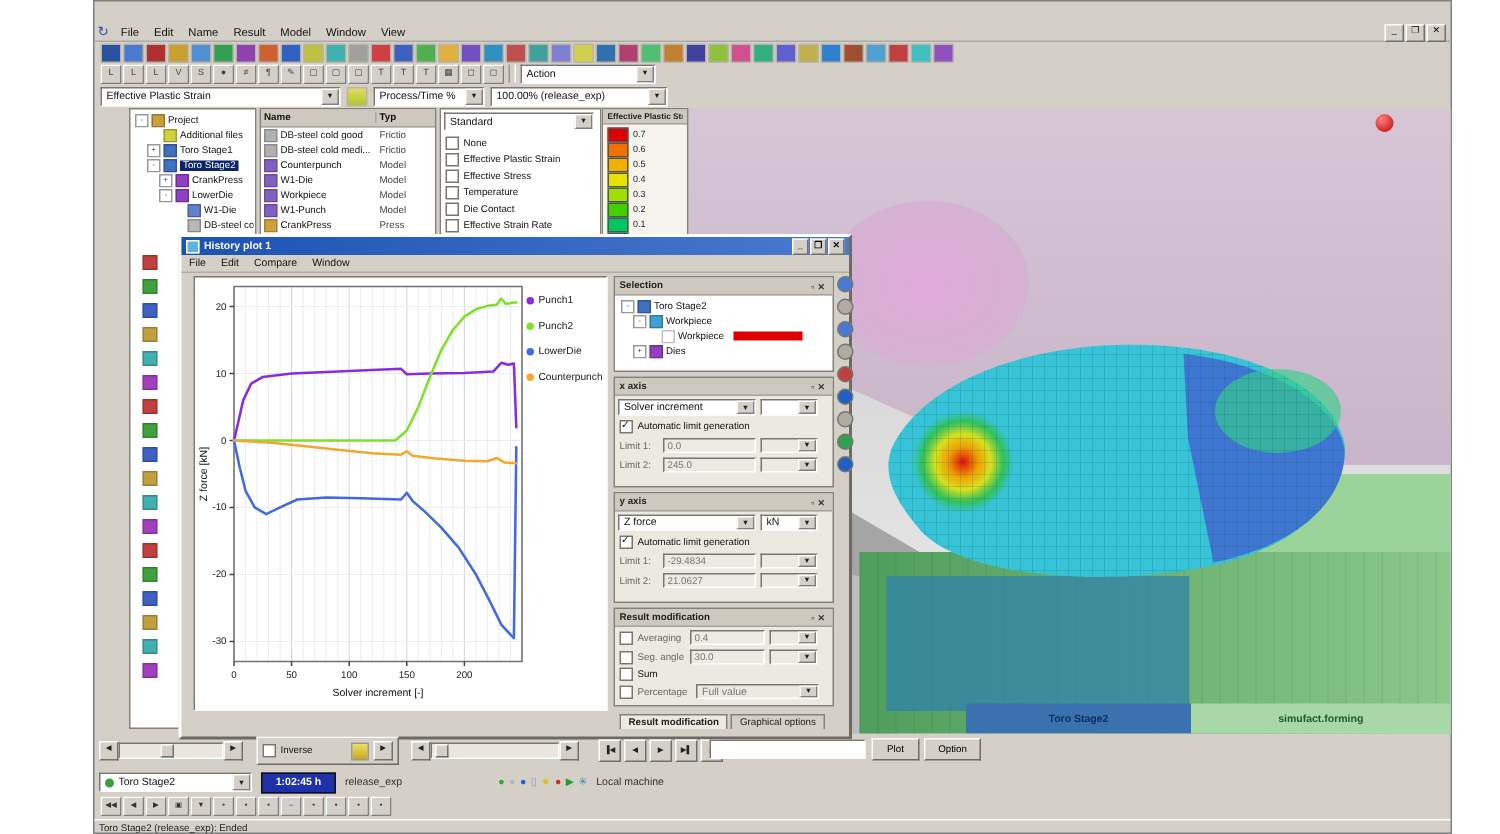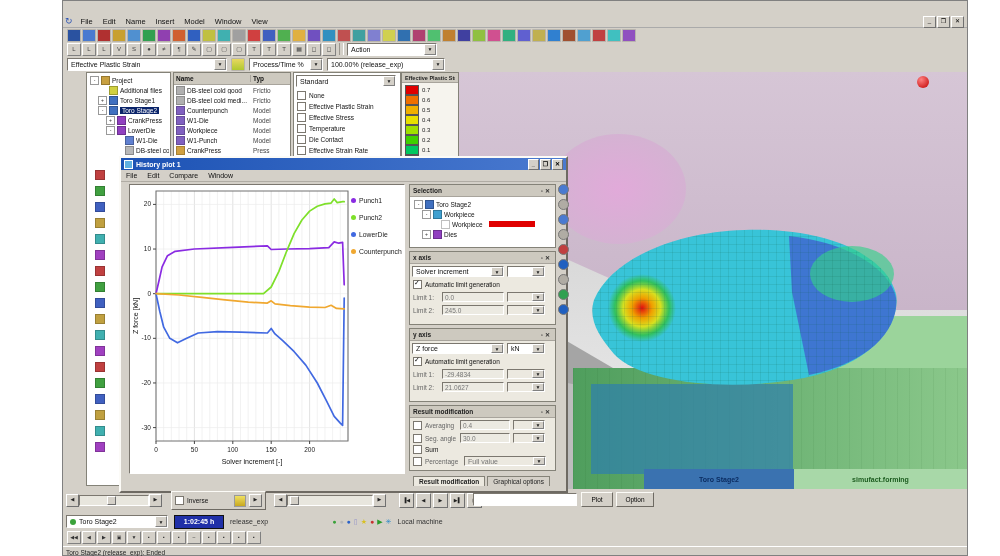--- a/index.html
+++ b/index.html
@@ -56,21 +56,21 @@
 
 <div id="app" class="abs">
 
 
   <div class="abs menubar">
     <span style="color:#2a52b4;font-size:9px;margin-right:3px;">↻</span>
 
   <span class="menuitem">File</span>
         <span class="menuitem">Edit</span>
         <span class="menuitem">Name</span>
-        <span class="menuitem">Insert</span>
+        <span class="menuitem">Result</span>
         <span class="menuitem">Model</span>
         <span class="menuitem">Window</span>
         <span class="menuitem">View</span>
       </div>
   <div class="abs winbtns" style="right:3px;top:15px;">
     <span class="winbtn">_</span>
     <span class="winbtn">❐</span>
     <span class="winbtn">✕</span>
   </div>
 

